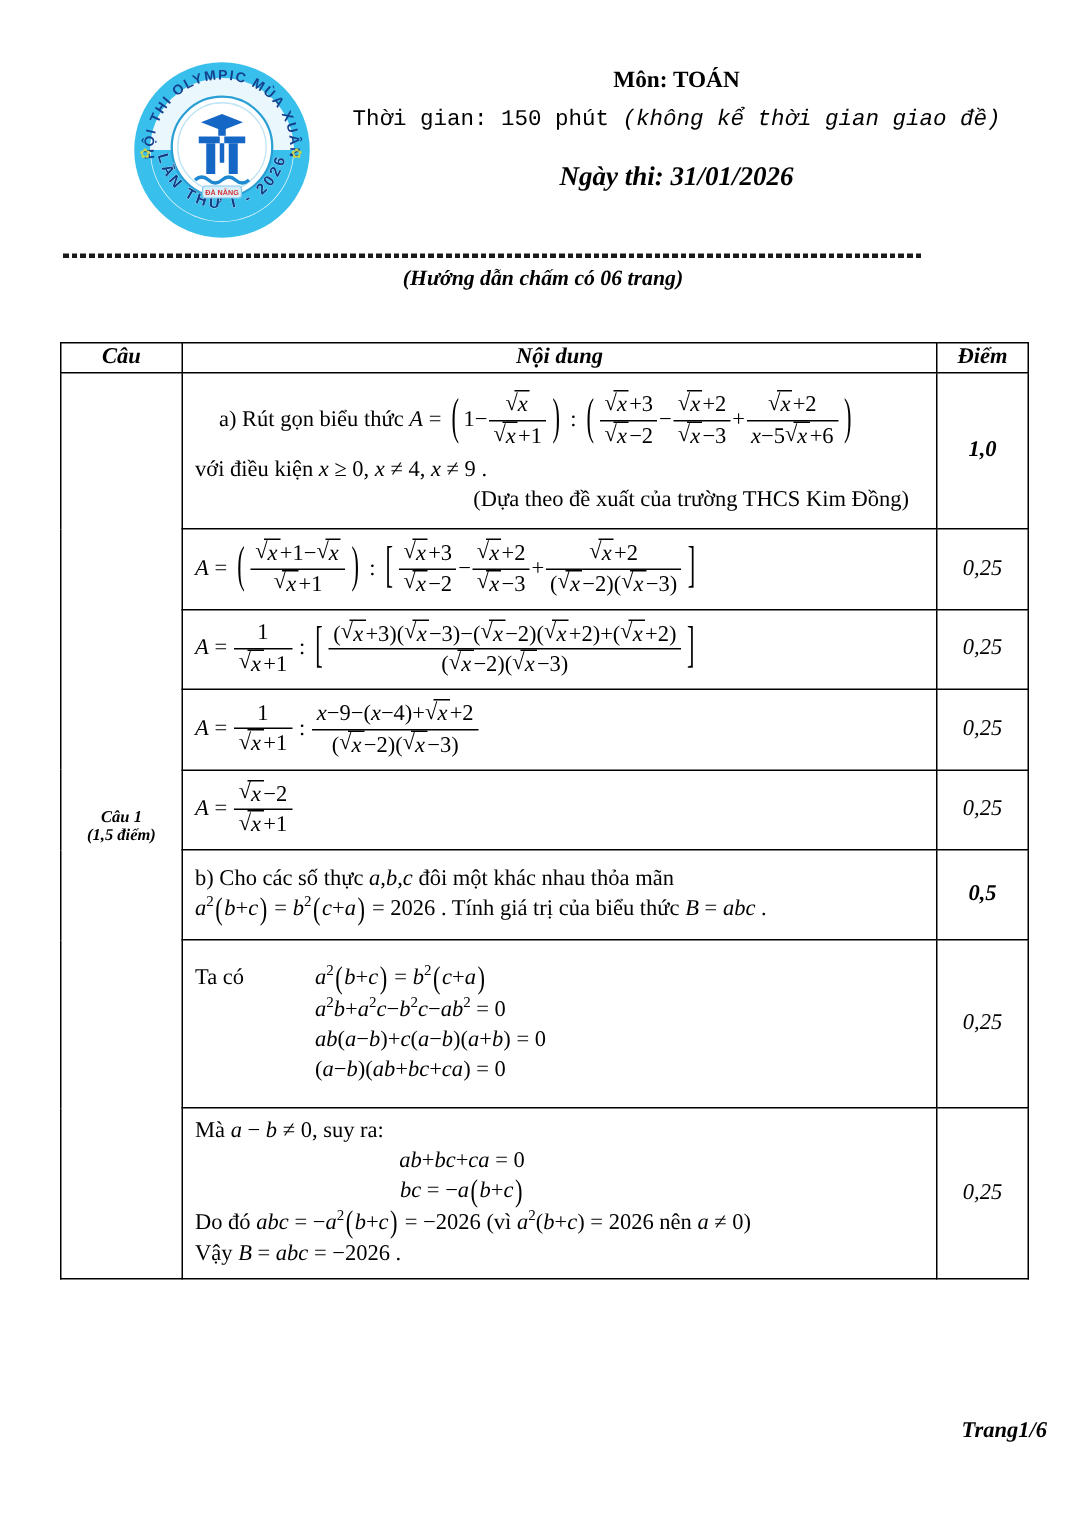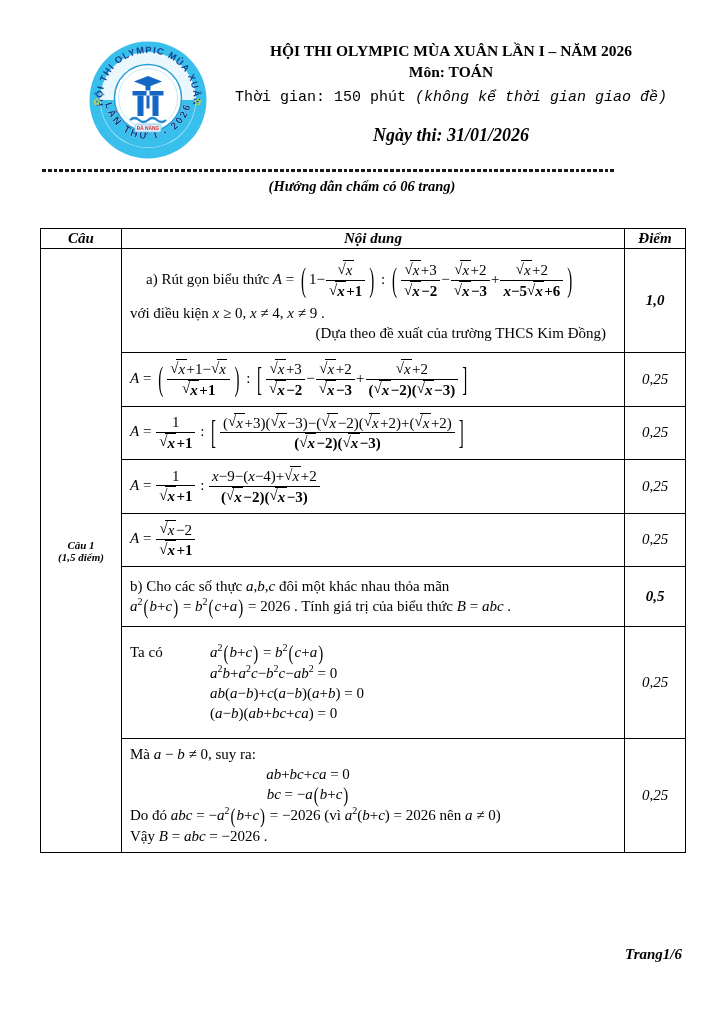--- a/index.html
+++ b/index.html
@@ -27,28 +27,28 @@
   .diem-cell{text-align:center;font-style:italic;vertical-align:middle;font-size:15px;}
   .diem-cell.bold{font-weight:bold;}
   .line{white-space:nowrap;margin:3px 0;}
   .line.right{text-align:right;padding-right:10px;}
   .line.center{text-align:center;padding-right:130px;}
   .line.italic{font-style:italic;}
   .txt{font-style:normal;}
   .math .vr{font-style:italic;}
   .frac{display:inline-block;vertical-align:middle;text-align:center;margin:1px 1px;}
   .fn{display:block;border-bottom:1.2px solid #000;padding:0 3px;line-height:1.25;}
-  .fd{display:block;padding:0 3px;line-height:1.25;font-weight:bold;}
+  .fd{display:block;padding:0 3px;line-height:1.25;}
   .sqrt{white-space:nowrap;}
   .rs{display:inline-block;position:relative;top:-1.5px;margin-right:-2.5px;}
   .rad{display:inline-block;border-top:1.2px solid #000;padding:0 1.5px 0 2.5px;line-height:1.2;}
   .bigd{display:inline-block;transform:scaleY(2.25);vertical-align:middle;margin:0 3px;font-weight:300;}
   .midd{display:inline-block;transform:scaleY(1.4);vertical-align:-1px;margin:0 1px;font-weight:300;}
   sup{font-size:10px;line-height:0;}
-  .footer{position:absolute;left:0;top:946px;width:682px;text-align:right;font-weight:bold;font-style:italic;font-size:15px;}
+  .footer{position:absolute;left:16px;top:946px;width:682px;text-align:right;font-weight:bold;font-style:italic;font-size:15px;}
 </style>
 </head>
 <body>
 
 <svg class="logo" viewBox="0 0 124 124">
   <circle cx="62" cy="62" r="60" fill="#ffffff"></circle>
   <circle cx="62" cy="62" r="58.5" fill="#38bfec"></circle>
   <circle cx="62" cy="62" r="48" fill="#eaf7fd"></circle>
   <path d="M14.5,62 A47.5,47.5 0 0 0 109.5,62 Z" fill="#38bfec"></path>
   <circle cx="62" cy="60" r="33.5" fill="#ffffff" stroke="#2a9fd4" stroke-width="1.5"></circle>
@@ -69,21 +69,20 @@
     <rect x="51.5" y="57.5" width="6" height="20.5"></rect>
     <rect x="66.5" y="57.5" width="6" height="20.5"></rect>
     <rect x="60.5" y="57.5" width="3" height="13"></rect>
   </g>
   <path d="M44,82 q4.5,-4 9,0 t9,0 t9,0 t9,0" stroke="#1e88d0" fill="none" stroke-width="2.2"></path>
   <rect x="49" y="86" width="26" height="8" rx="2" fill="#d6effb" stroke="#84c8e8" stroke-width="0.8"></rect>
   <text x="62" y="92.3" font-size="4.8" font-weight="bold" text-anchor="middle" font-family="Liberation Sans, sans-serif" fill="#d63333">ĐÀ NẴNG</text>
 </svg>
 
 <div class="hdr">
-  <div class="h1">HỘI THI OLYMPIC MÙA XUÂN LẦN I – NĂM 2026</div>
   <div class="h2">Môn: TOÁN</div>
   <div class="h3"><span>Thời gian: 150 phút </span><i>(không kể thời gian giao đề)</i></div>
   <div class="h4">Ngày thi: 31/01/2026</div>
 </div>
 
 <div class="divider"></div>
 
 <div class="doc-title">
   <div class="t2">(Hướng dẫn chấm có 06 trang)</div>
 </div>

